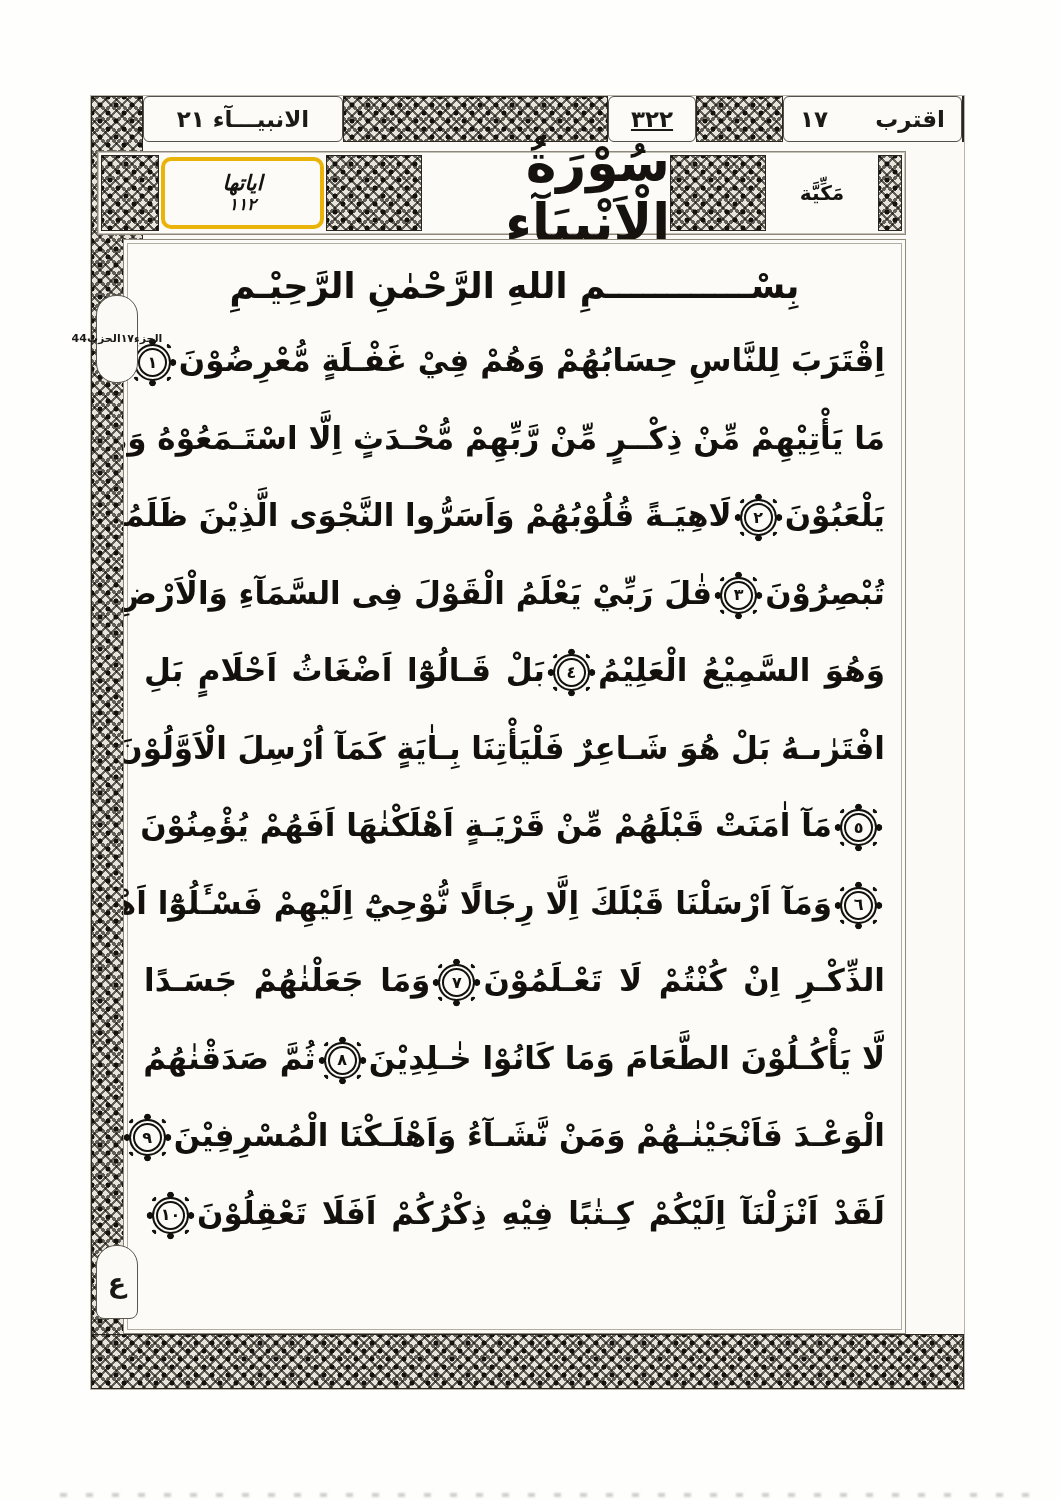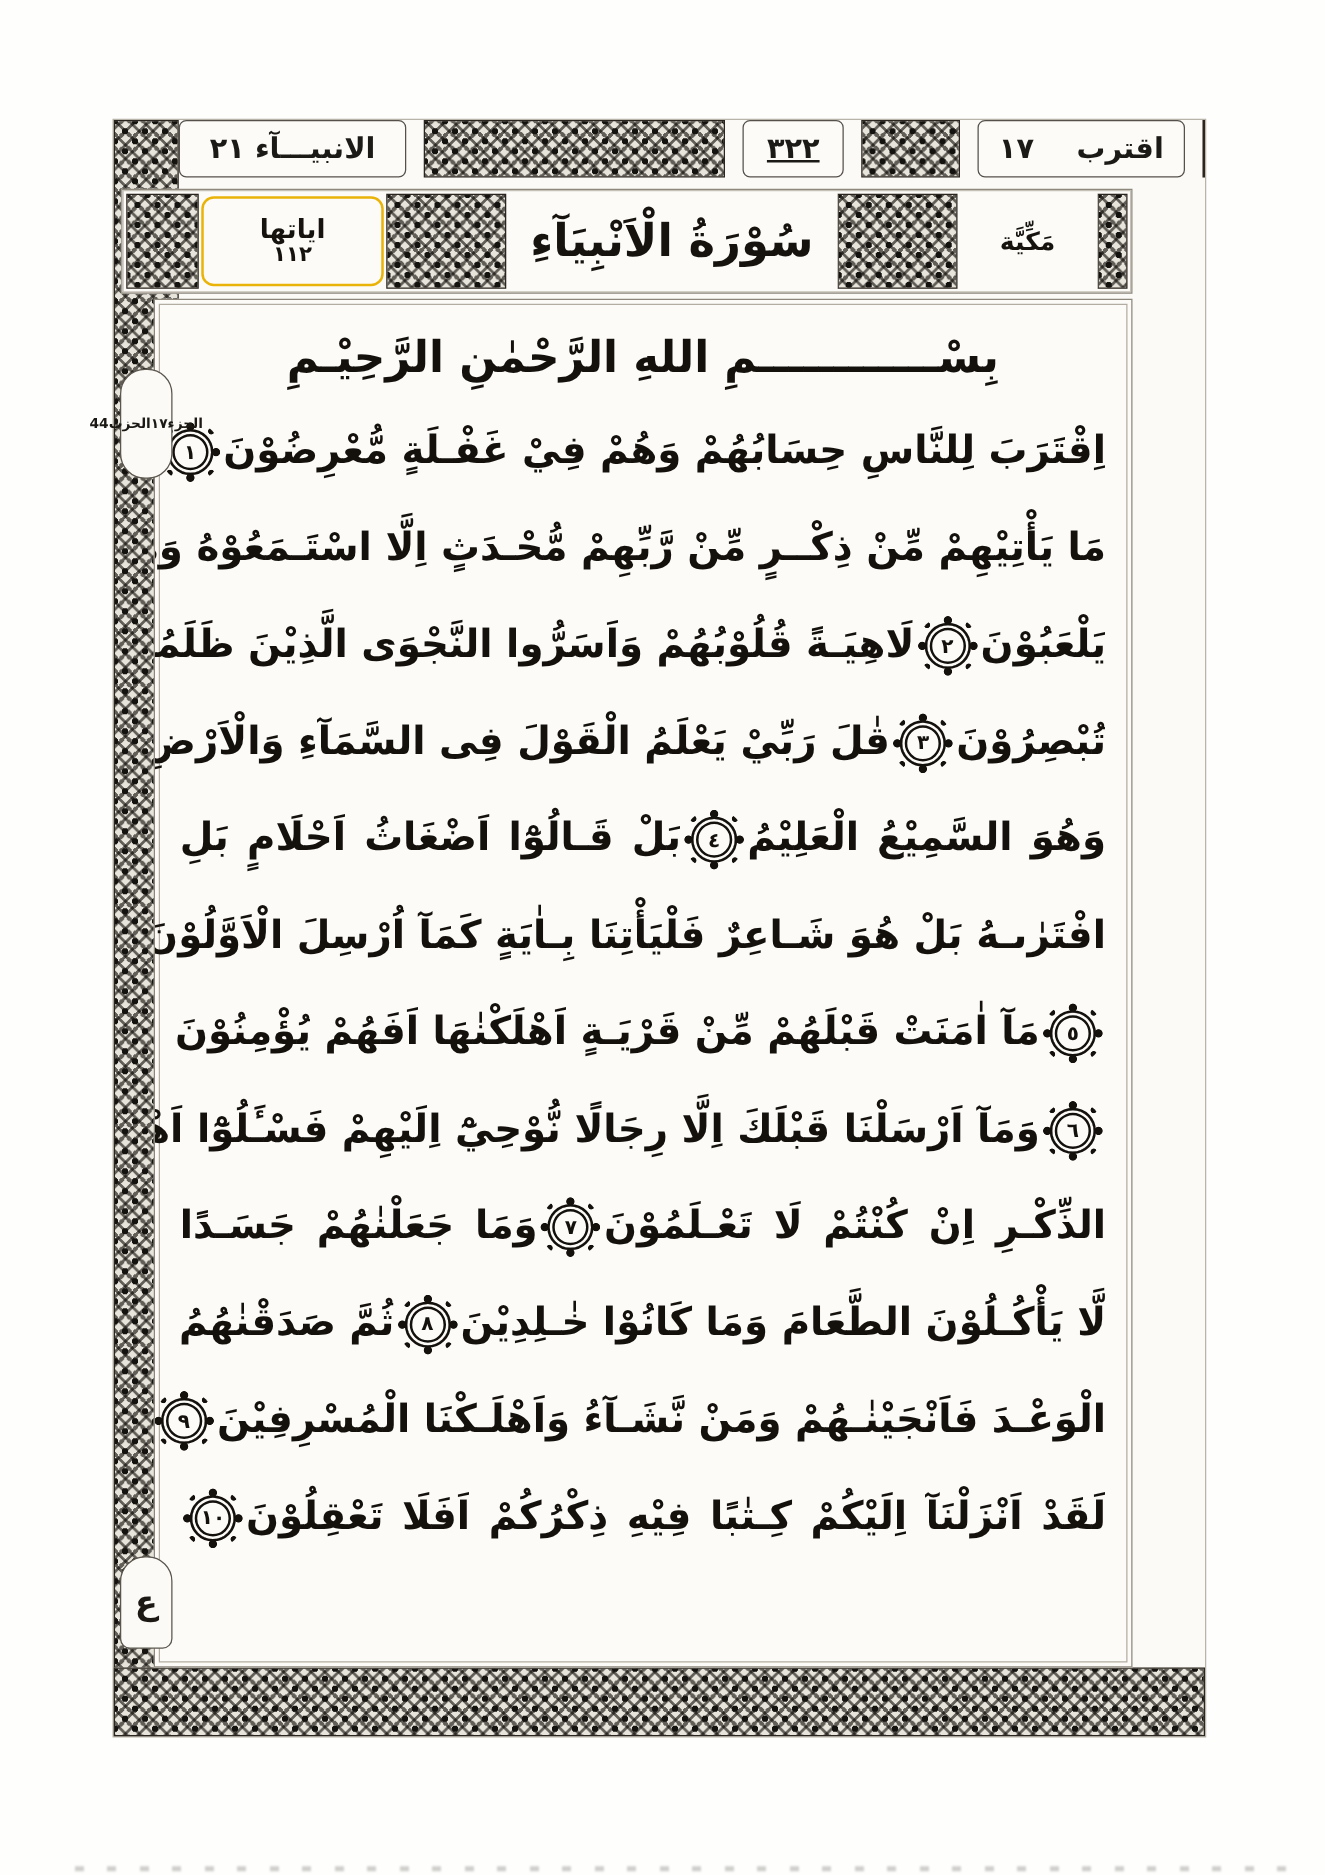--- a/index.html
+++ b/index.html
@@ -22,39 +22,39 @@
     background-size:16px 16px, 16px 16px, 11px 11px, 11px 11px;
     background-position:0 0, 8px 8px, 0 0, 5px 0;
     border:1px solid #2a2archar;
     border:1px solid #2a261f;
   }
 
   .side-band  { position:absolute; left:0; top:0; width:52px; height:100%; }
   .bottom-band{ position:absolute; left:0; bottom:0; width:100%; height:55px; }
 
   
-  .header-row { position:absolute; left:52px; top:0; right:0; height:46px; display:flex; direction:ltr;gap:14px; }
+  .header-row { position:absolute; left:52px; top:0; right:0; height:46px; display:flex; direction:ltr; }
   .hbox { background:#fcfbf8; border:1px solid #55504a; border-radius:6px; display:flex;
           align-items:center; justify-content:center; font-weight:bold; font-size:23px; color:#1c1a17; }
   .hb-surah { width:200px; }
   .h-orn1 { width:265px; } .h-orn2 { width:87px; } .h-orn3 { flex:1; }
   .hb-page { width:88px;text-decoration:underline; }
   .hb-juz  { width:179px; justify-content:space-between; padding:0 16px; direction:rtl; }
 
   
   .title-band { position:absolute; left:6px; right:58px; top:55px; height:84px;
                 border:1px solid #8d877c; background:#fcfbf8; padding:3px;
                 box-shadow:inset 0 0 0 1px #c6c1b6; display:flex; direction:rtl; }
   .tb-orn-end { width:24px; }  .tb-orn-sq { width:96px; }
   .tb-orn-endL{ width:58px; }
   .tb-box { background:#fcfbf8; display:flex; flex-direction:column; align-items:center;
             justify-content:center; font-weight:bold; color:#16130f; }
   .tb-makkiya { width:112px; font-size:20px; }
-  .tb-title { flex:1; font-size:36px; letter-spacing:1px; }
-  .tb-ayat { width:146px; font-size:21px; line-height:1.15; border:2px solid #eab308; border-radius:10px; margin:2px; }
+  .tb-title { flex:1; font-size:52px; letter-spacing:1px; }
+  .tb-ayat { width:163px; font-size:21px; line-height:1.15; border:4px solid #eab308; border-radius:10px; margin:2px;font-style:italic; }
   .tb-ayat .cnt { font-size:17px; }
 
   
   .text-box { position:absolute; left:6px; right:58px; top:143px; bottom:55px;
               border:1px solid #8d877c; box-shadow:inset 0 0 0 3px #fcfbf8, inset 0 0 0 4px #b3ada1;
               background:#fcfbf8; padding:10px 20px 6px; overflow:hidden;margin-left:26px; }
   .bismillah { direction:rtl; text-align:center; font-size:35px; font-weight:bold;
                color:#14110d; height:72px; line-height:72px; }
   .qline { direction:rtl; text-align:justify; text-align-last:justify; -moz-text-align-last:justify;
            font-size:31px; font-weight:bold; color:#14110d; height:77.5px; line-height:77.5px;

